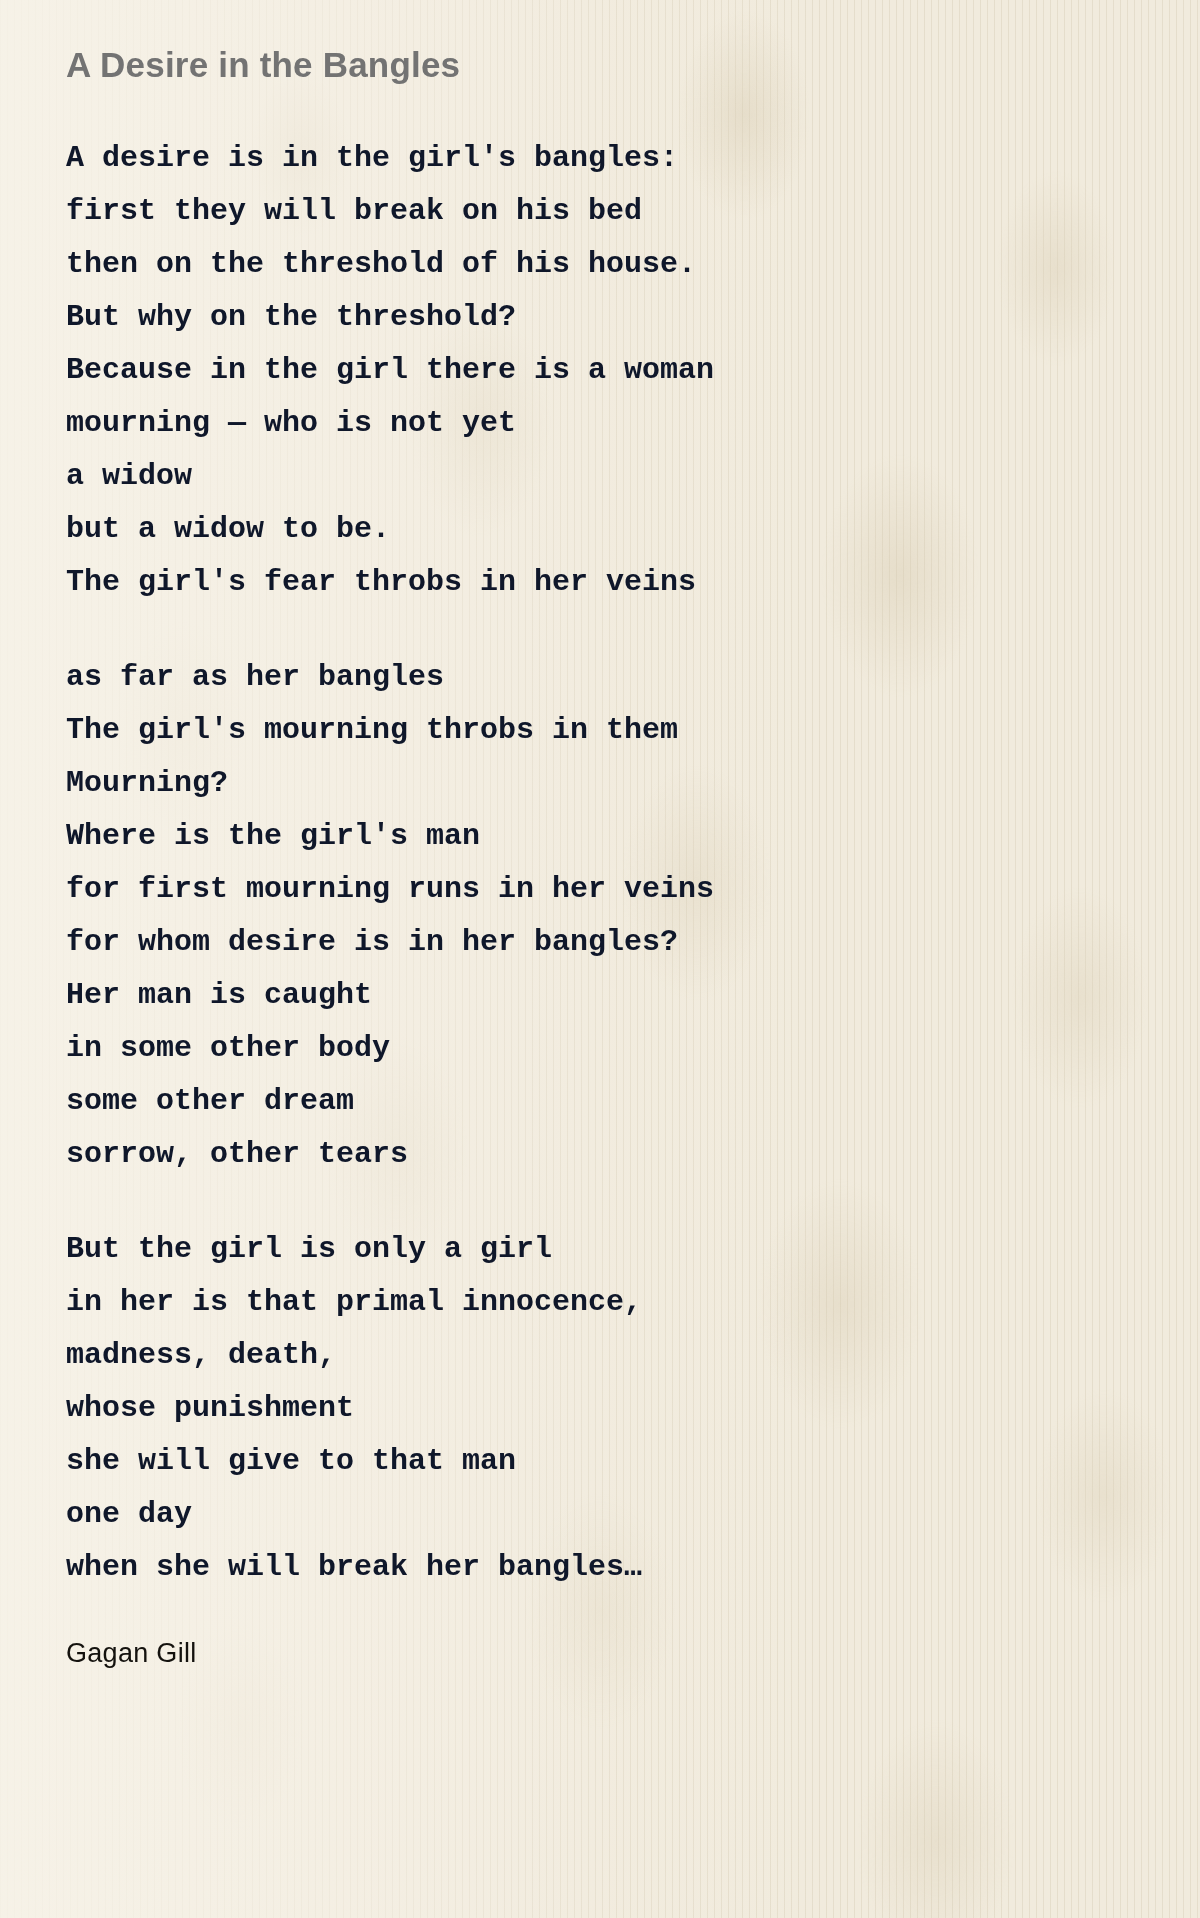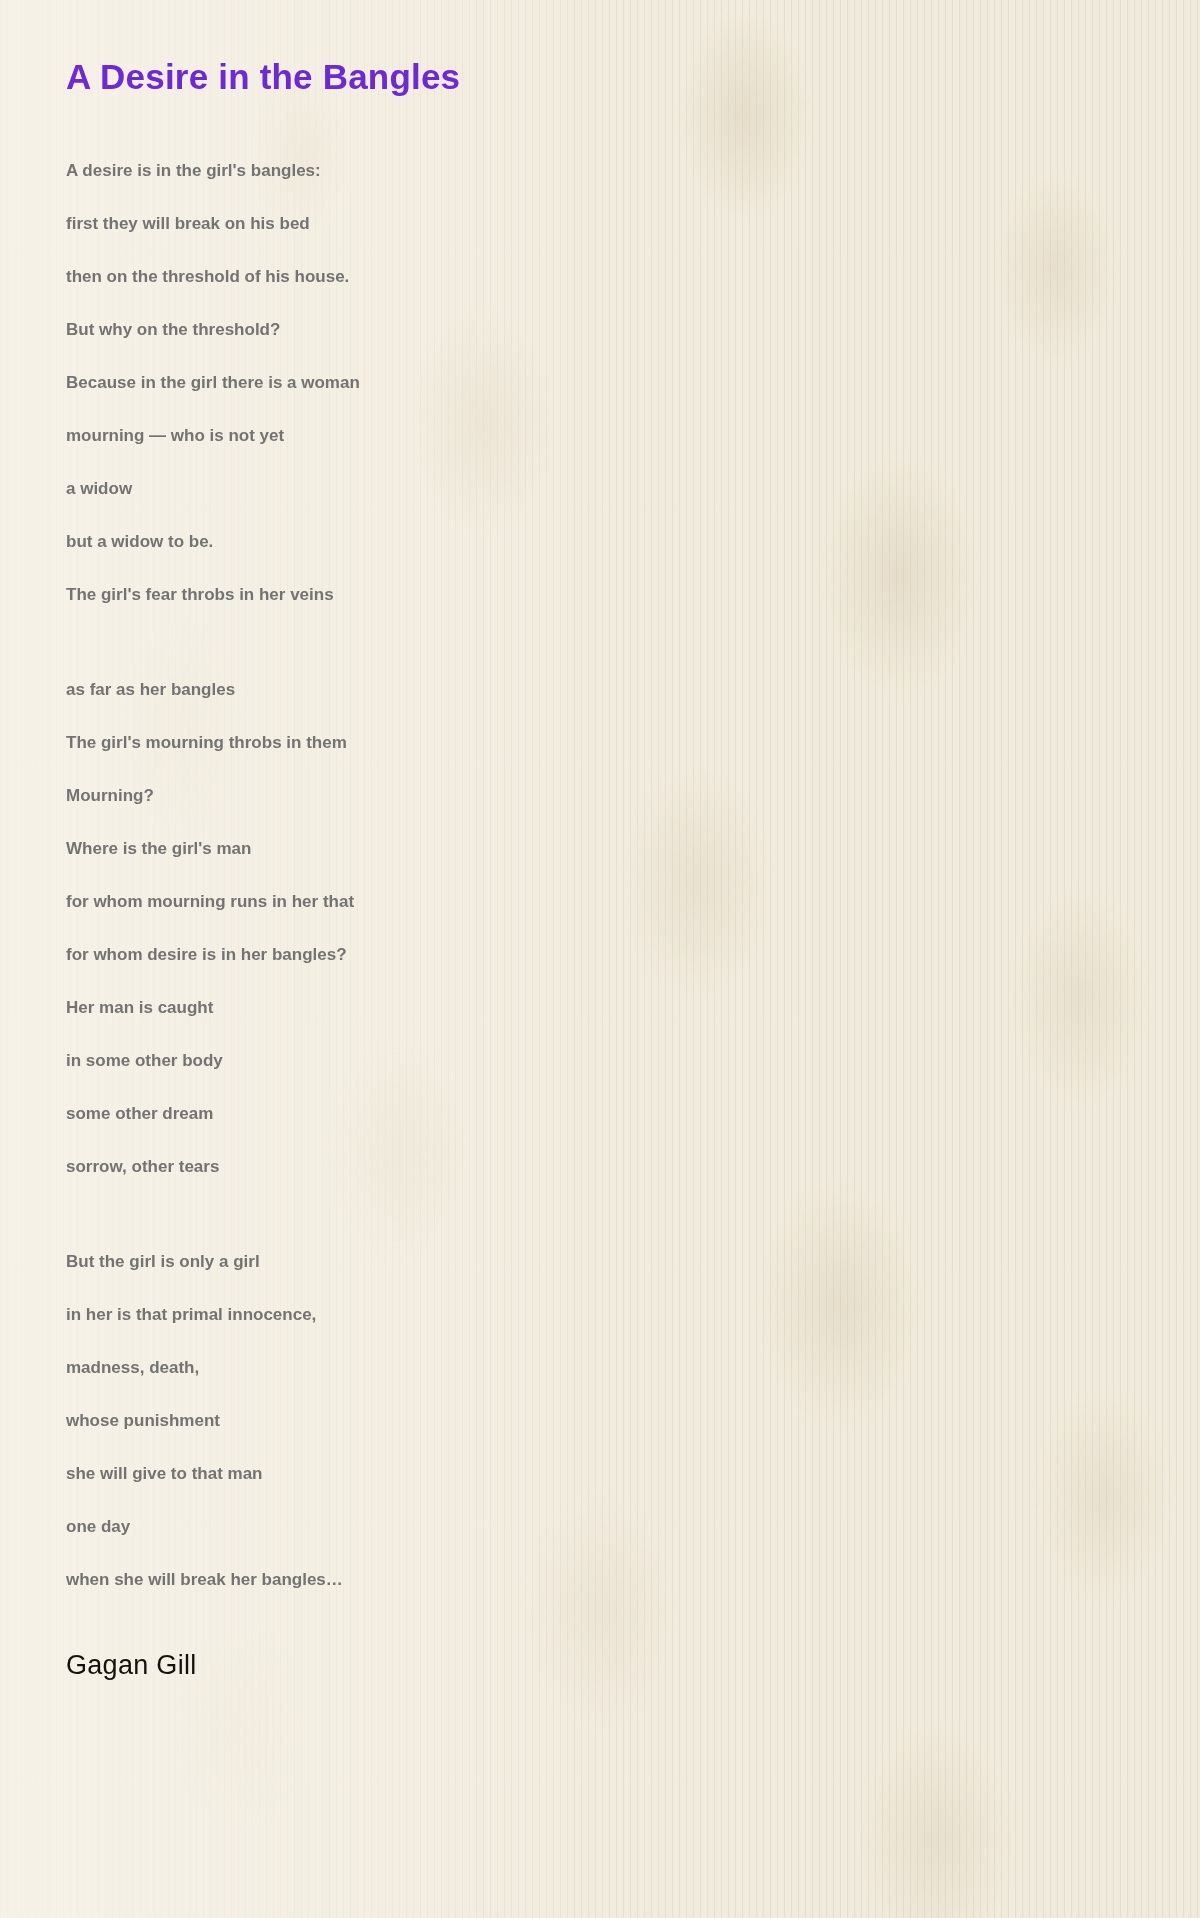--- a/index.html
+++ b/index.html
@@ -76,36 +76,37 @@
 
   .content {
     position: relative;
     z-index: 3;
     padding: 44px 60px 0 66px;
   }
 
   .poem-title {
     font-size: 35px;
     font-weight: bold;
-    color: #6d28d9;
+    color: #737373;
     letter-spacing: 0.2px;
-    margin: 12px 0 46px 0;
+    margin: 0 0 46px 0;
     line-height: 1.2;
   }
 
   .stanza {
     margin: 0 0 42px 0;
   }
 
   .line {
-    font-size: 17px;
+    font-size: 30px;
     font-weight: bold;
-    color: #737373;
+    color: #0f172a;
     line-height: 53px;
     white-space: pre-wrap;
+    font-family: Liberation Mono, monospace;
   }
 
   .author {
     margin-top: 44px;
     font-size: 27px;
     color: #14120e;
     letter-spacing: 0.3px;
   }
 </style>
 </head>
@@ -128,21 +129,21 @@
       <div class="line">a widow</div>
       <div class="line">but a widow to be.</div>
       <div class="line">The girl's fear throbs in her veins</div>
     </div>
 
     <div class="stanza">
       <div class="line">as far as her bangles</div>
       <div class="line">The girl's mourning throbs in them</div>
       <div class="line">Mourning?</div>
       <div class="line">Where is the girl's man</div>
-      <div class="line">for whom mourning runs in her that</div>
+      <div class="line">for first mourning runs in her veins</div>
       <div class="line">for whom desire is in her bangles?</div>
       <div class="line">Her man is caught</div>
       <div class="line">in some other body</div>
       <div class="line">some other dream</div>
       <div class="line">sorrow, other tears</div>
     </div>
 
     <div class="stanza">
       <div class="line">But the girl is only a girl</div>
       <div class="line">in her is that primal innocence,</div>

